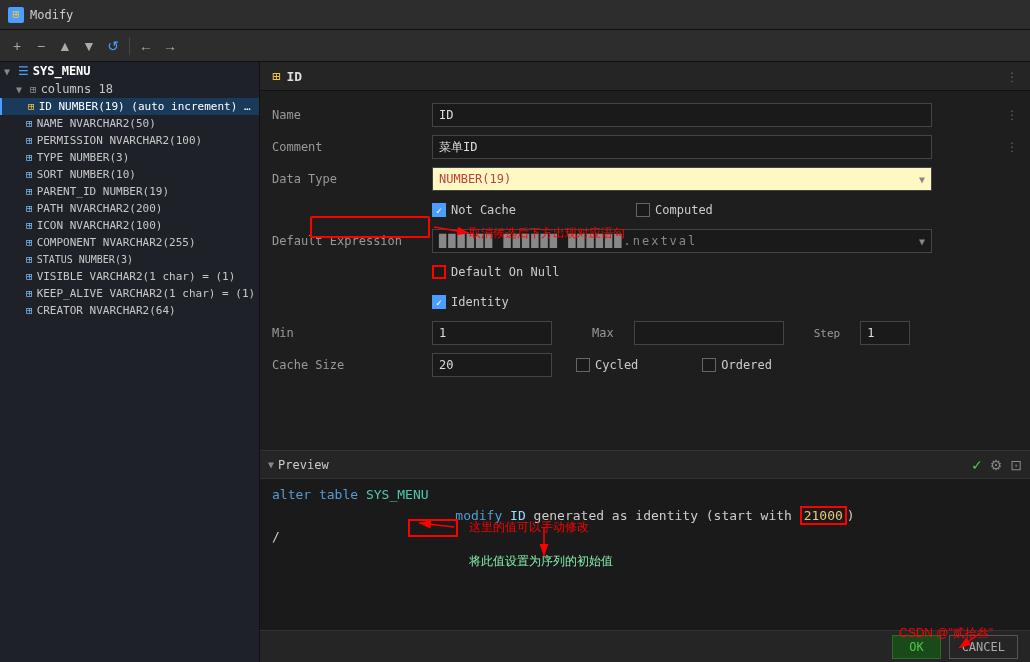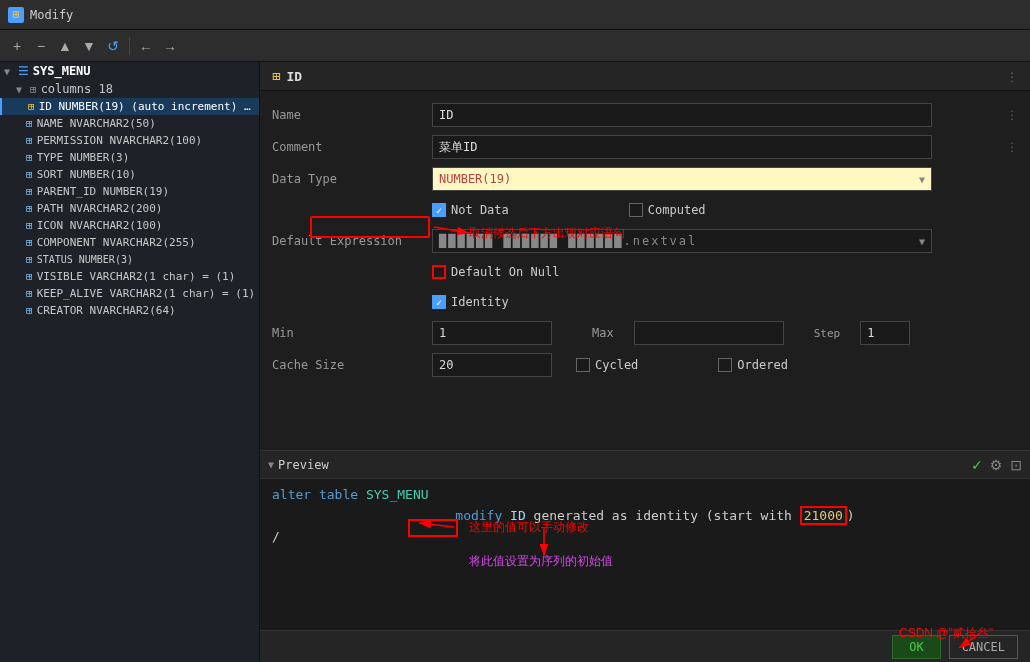--- a/index.html
+++ b/index.html
@@ -425,21 +425,21 @@
                 <span class="select-arrow">▼</span>
               </div>
             </div>
           </div>
 
           <div class="form-row">
             <span class="form-label"></span>
             <div class="form-value" style="gap:40px;">
               <div class="checkbox-item">
                 <div class="cb checked">✓</div>
-                <span class="cb-label">Not Data</span>
+                <span class="cb-label">Not Cache</span>
               </div>
               <div class="checkbox-item" style="margin-left:80px;">
                 <div class="cb"></div>
                 <span class="cb-label">Computed</span>
               </div>
             </div>
           </div>
 
           <div class="form-row">
             <span class="form-label">Default Expression</span>
@@ -485,21 +485,21 @@
           </div>
 
           <div class="form-row">
             <span class="form-label">Cache Size</span>
             <div style="display:flex; align-items:center; gap:20px;">
               <input type="text" class="small-input" value="20" style="">
               <div class="checkbox-item" style="margin-left:4px;">
                 <div class="cb"></div>
                 <span class="cb-label">Cycled</span>
               </div>
-              <div class="checkbox-item" style="margin-left:60px;">
+              <div class="checkbox-item" style="margin-left:44px;">
                 <div class="cb"></div>
                 <span class="cb-label">Ordered</span>
               </div>
             </div>
           </div>
 
         </div>
 
         <div class="preview-panel">
           <div class="preview-header">
@@ -555,19 +555,19 @@
 
       <line x1="940" y1="634" x2="920" y2="648" stroke="red" stroke-width="1.5" marker-end="url(#arrowhead)"></line>
     </svg>
 
     <div style="position:absolute; left:430px; top:225px; color:red; font-size:12px; font-family:sans-serif; white-space:nowrap;">取消候选后下方出现对应语句</div>
 
     <div style="position:absolute; left:369px; top:519px; width:50px; height:18px; border:2px solid red;"></div>
 
     <div style="position:absolute; left:430px; top:519px; color:red; font-size:12px; font-family:sans-serif; white-space:nowrap;">这里的值可以手动修改</div>
 
-    <div style="position:absolute; left:430px; top:553px; color:#d946ef; font-size:12px; font-family:sans-serif; white-space:nowrap;">将此值设置为序列的初始值</div>
+    <div style="position:absolute; left:430px; top:553px; color:#86efac; font-size:12px; font-family:sans-serif; white-space:nowrap;">将此值设置为序列的初始值</div>
 
     <div style="position:absolute; left:860px; top:625px; color:red; font-size:12px; font-family:sans-serif; white-space:nowrap;">CSDN @"贰拾叁"</div>
 
   </div>
 
 </div>
 
 </body></html>

